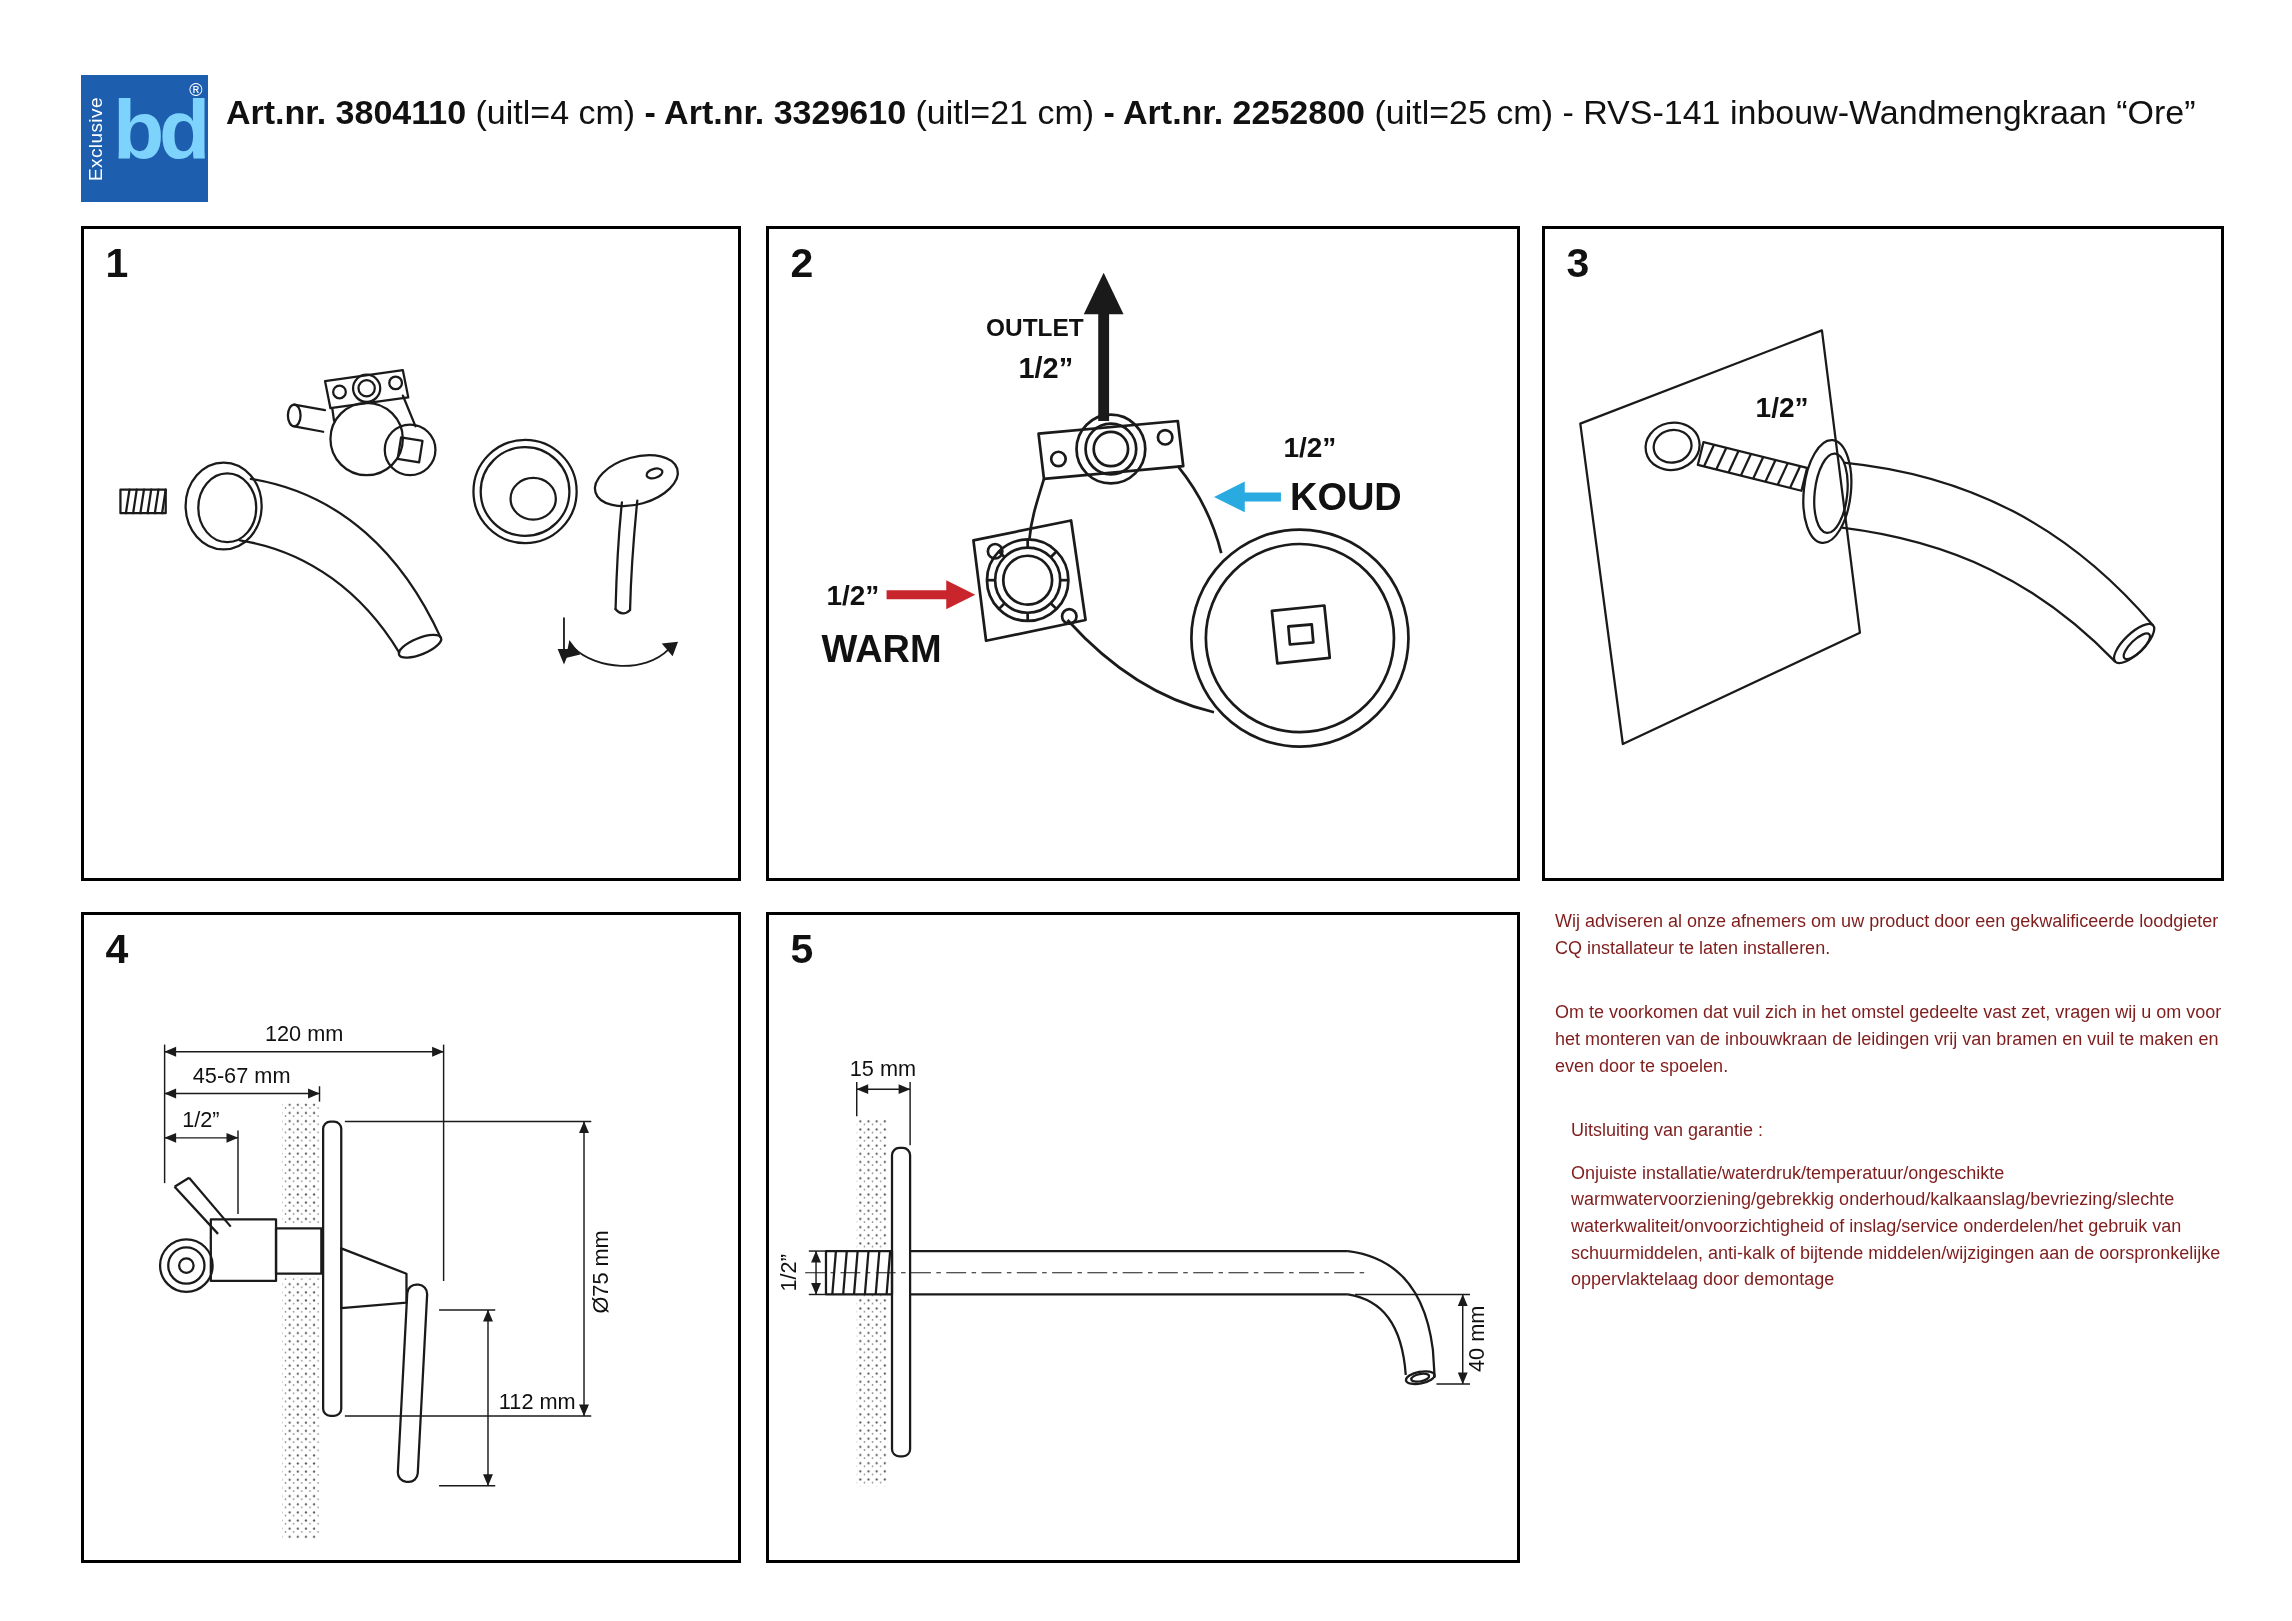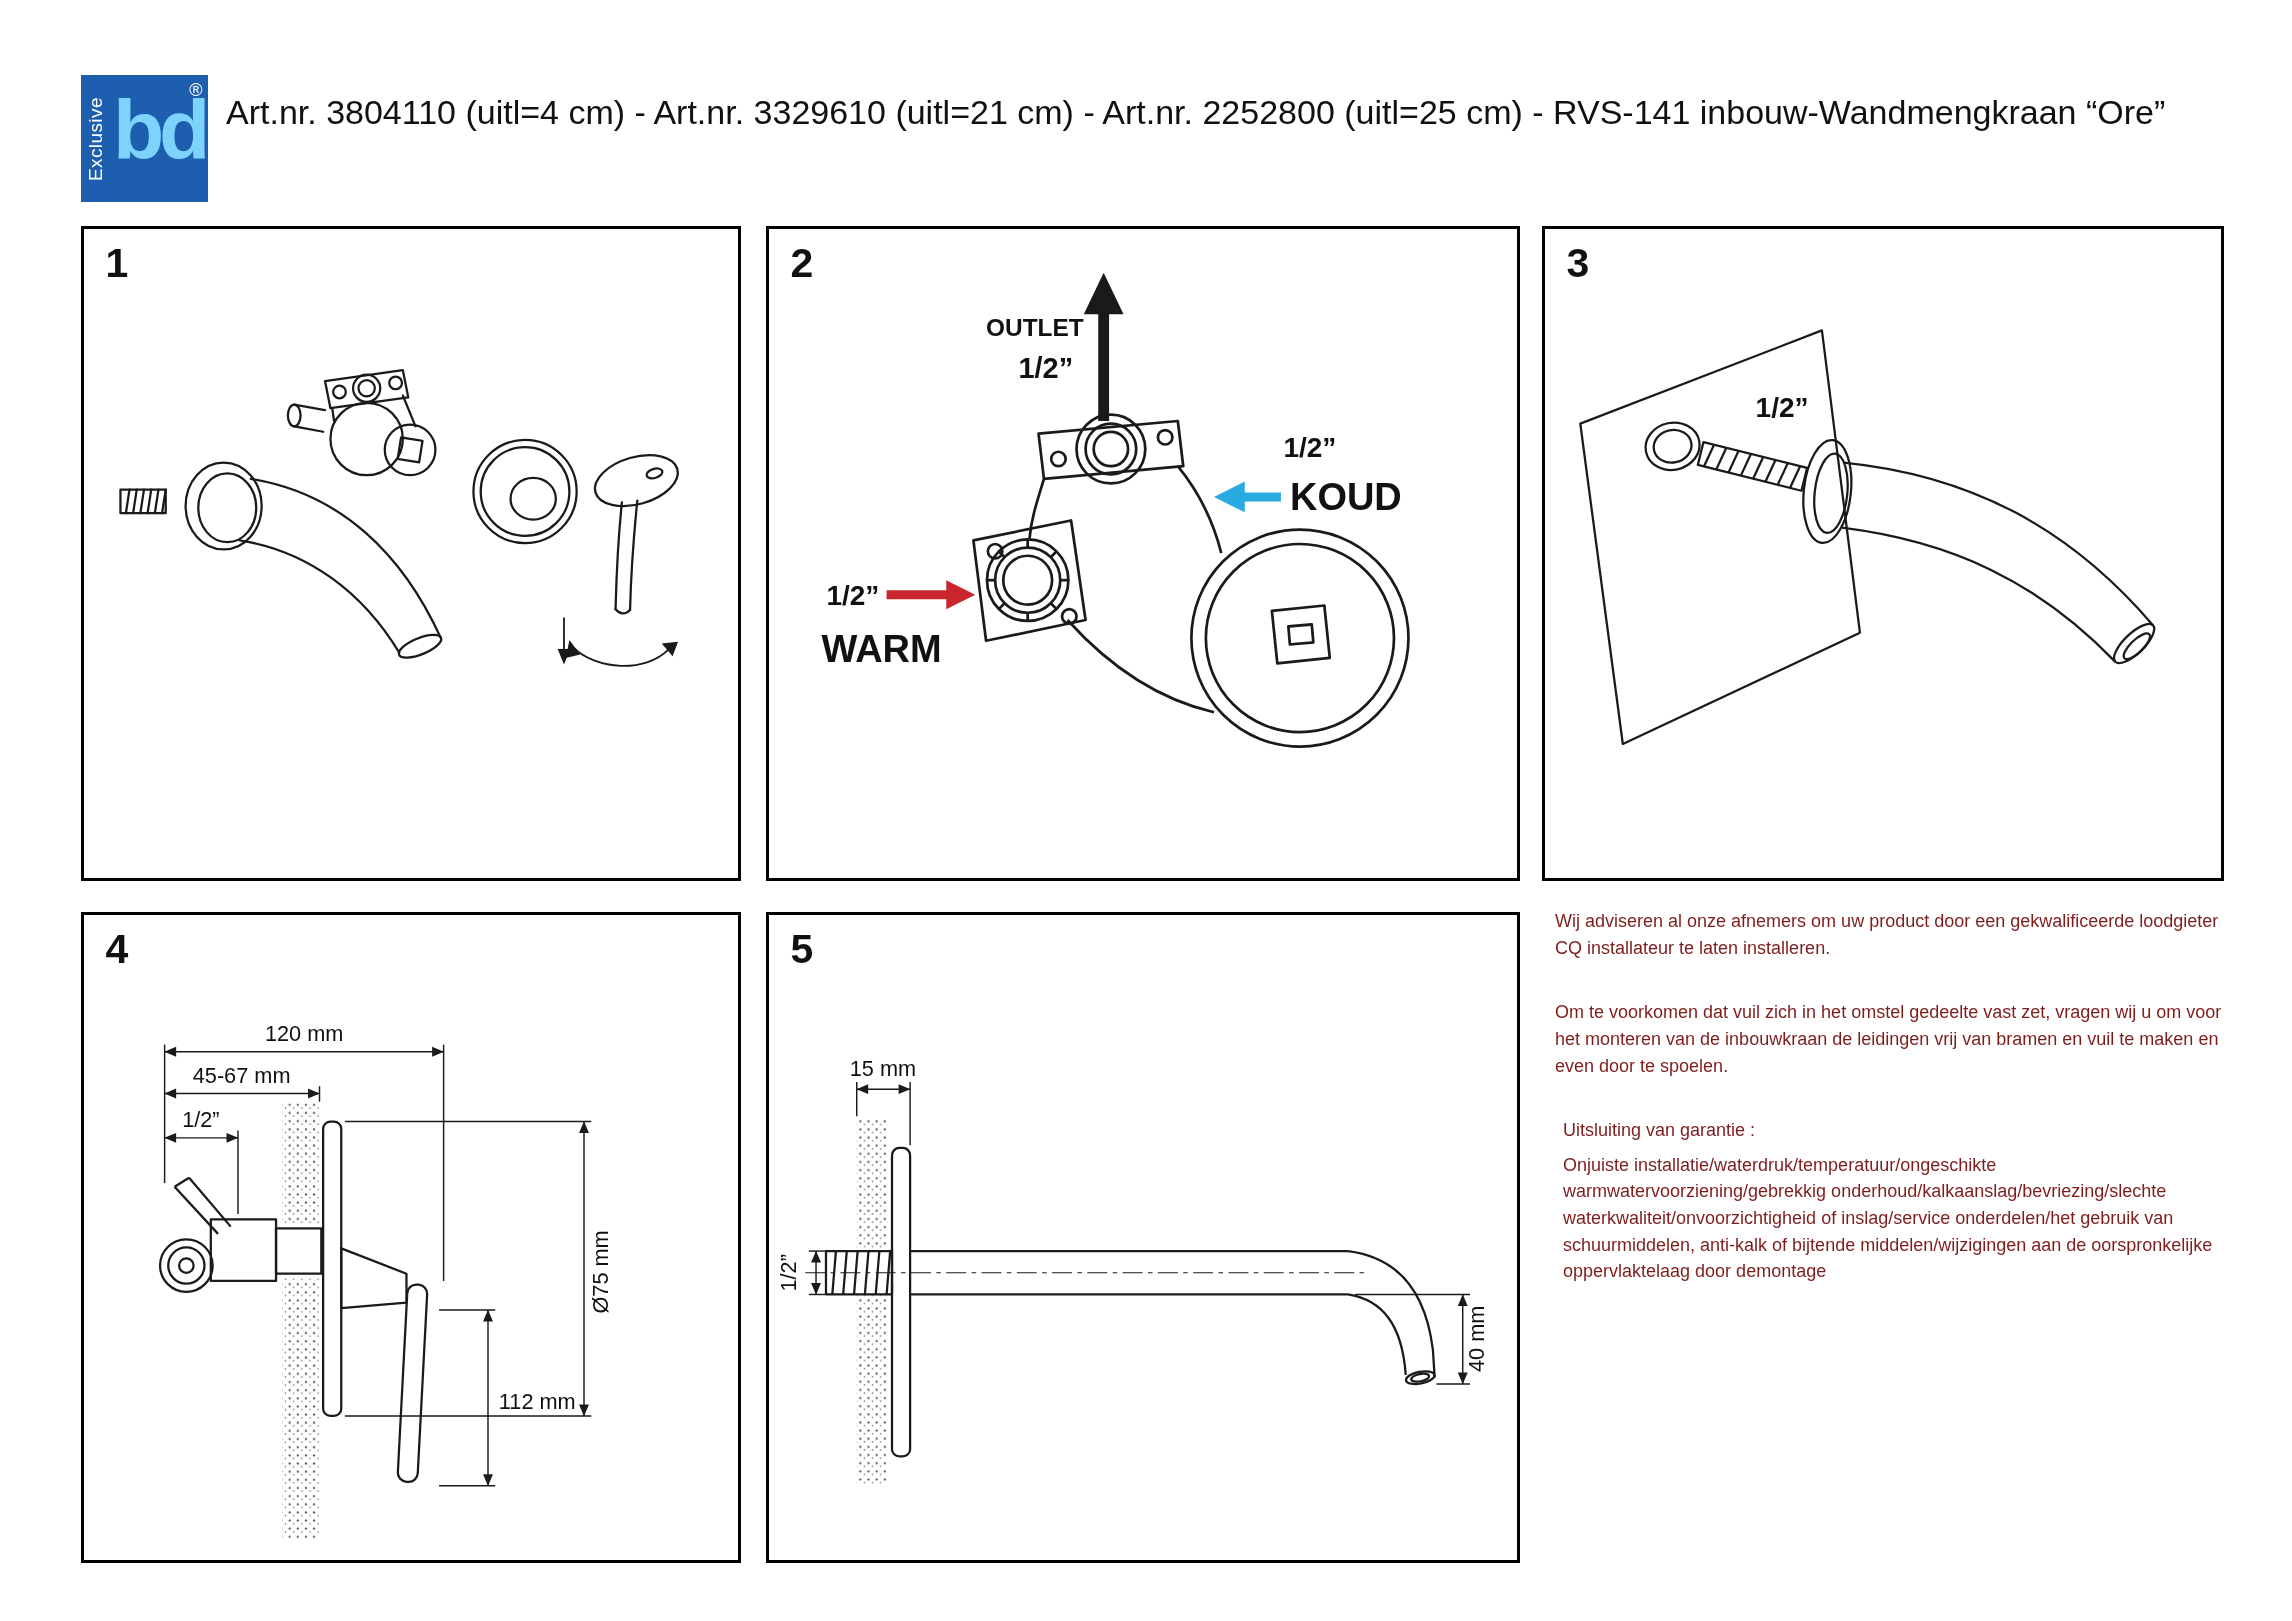--- a/index.html
+++ b/index.html
@@ -15,36 +15,36 @@
   .logo-vert{
     position:absolute;left:3.6px;top:5.4px;height:118px;color:#fff;font-size:19px;
     writing-mode:vertical-rl;transform:rotate(180deg);text-align:center;letter-spacing:0.4px;
   }
   .logo-bd{position:absolute;left:32px;top:12.5px;color:#7dd3fc;font-size:84px;font-weight:bold;letter-spacing:-5.4px;line-height:1}
   .logo-reg{position:absolute;right:5.4px;top:5.4px;color:#fff;font-size:18px}
 
   
   .header-text{position:absolute;left:226px;top:84px}
   .h-line{font-size:34px;line-height:56px;white-space:pre-wrap;color:#111}
-  .h-line b{font-weight:normal}
+  .h-line b{font-weight:bold}
 
   
   .panel{position:absolute;border:3.6px solid #000;background:#fff}
   .panel svg{position:absolute;inset:0;width:100%;height:100%}
   .panel-num{position:absolute;left:21.5px;top:10.7px;font-size:41px;font-weight:bold;z-index:2}
   #p1{left:81px;top:226px;width:654px;height:649px}
   #p2{left:766px;top:226px;width:748px;height:649px}
   #p3{left:1542px;top:226px;width:676px;height:649px}
   #p4{left:81px;top:912px;width:654px;height:645px}
   #p5{left:766px;top:912px;width:748px;height:645px}
 
   
   .notes{position:absolute;left:1555px;top:908px;width:684px;font-size:18px;line-height:1.48;color:#7f1d1d}
   .notes p{margin:0 0 38px 0}
-  .notes p.tight{margin:8px}
+  .notes p.tight{margin:16px}
 
   svg text{font-family:"Liberation Sans",sans-serif;fill:#111}
 </style>
 </head>
 <body>
 
 <div class="sheet">
 
   <div class="logo">
     <span class="logo-vert">Exclusive</span>

